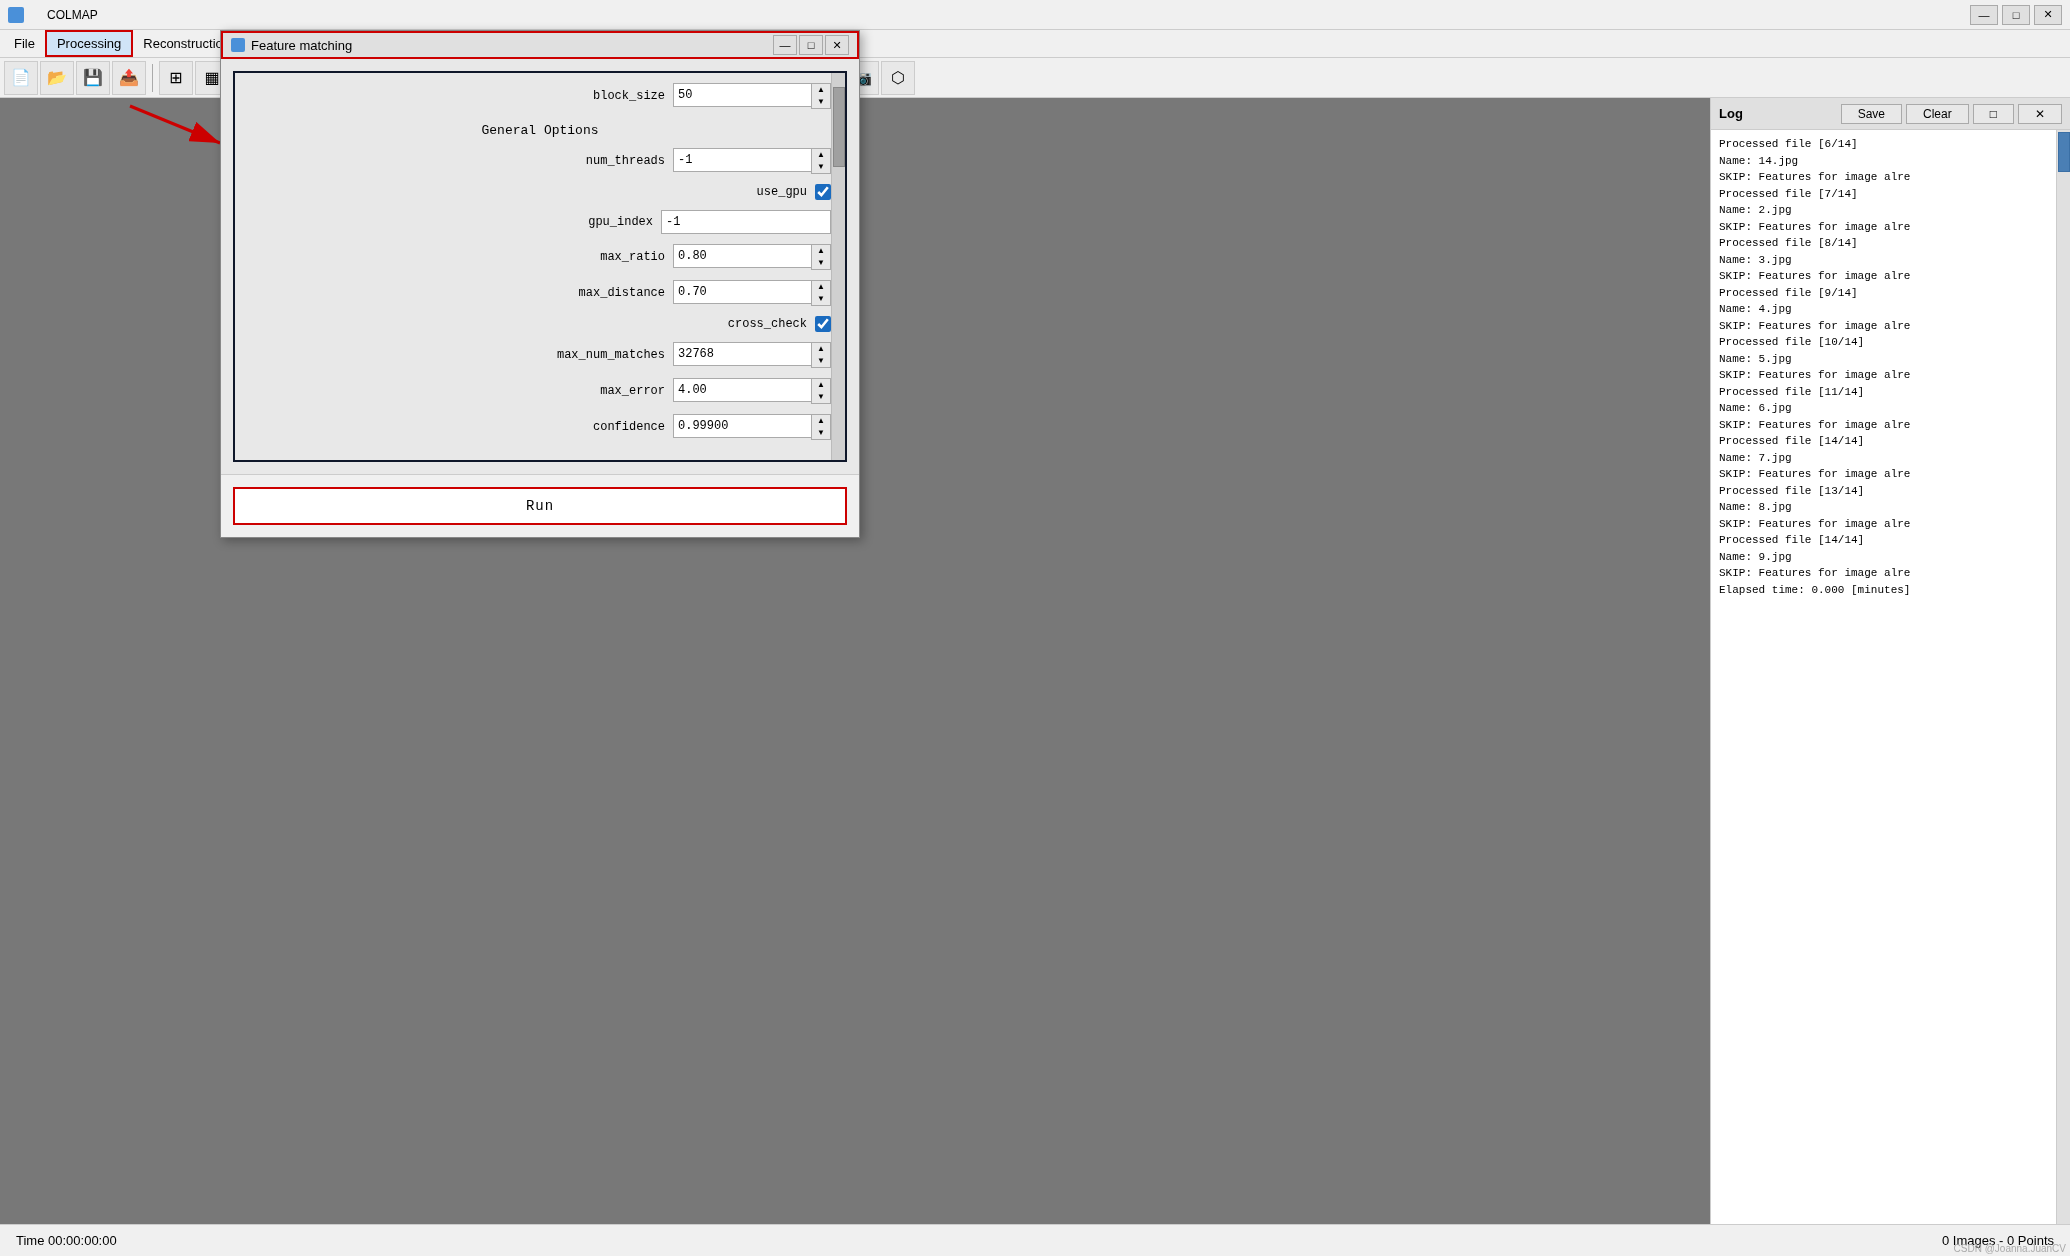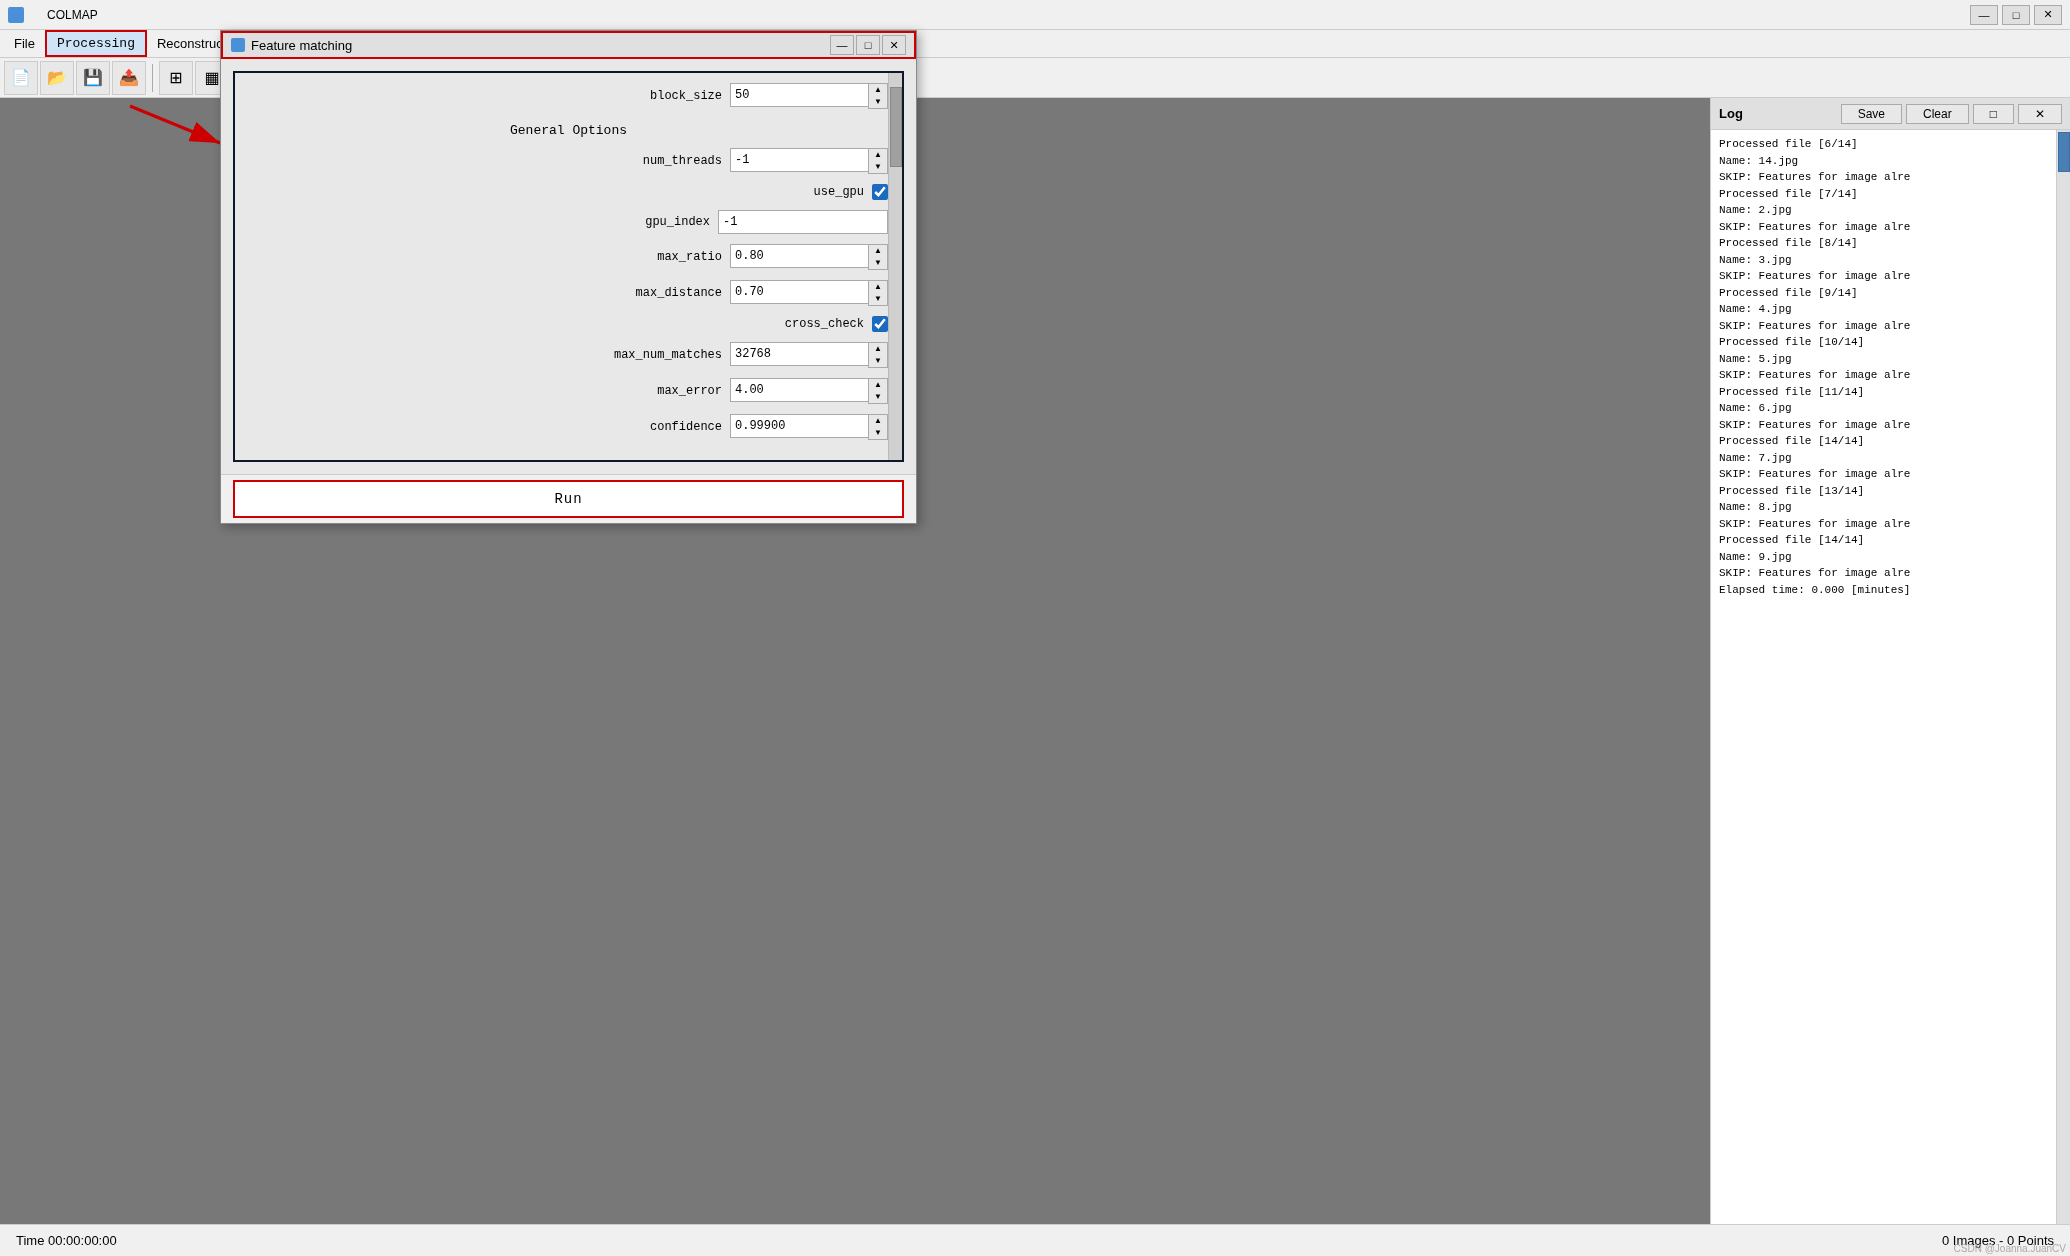--- a/index.html
+++ b/index.html
@@ -179,21 +179,21 @@
     
     .dialog-overlay {
       position: absolute;
       top: 0; left: 0; right: 0; bottom: 0;
       pointer-events: none;
     }
     .dialog {
       position: absolute;
       top: 30px;
       left: 220px;
-      width: 697px;
+      width: 640px;
       background: #f0f0f0;
       border: 1px solid #888;
       box-shadow: 3px 3px 10px rgba(0,0,0,0.3);
       pointer-events: all;
     }
     .dialog-title-bar {
       display: flex;
       justify-content: space-between;
       align-items: center;
       background: #e0e0e0;
@@ -336,21 +336,21 @@
 
     .form-checkbox {
       width: 16px;
       height: 16px;
       margin: 0;
       accent-color: #1a6bbf;
     }
 
     
     .dialog-footer {
-      padding: 5px 12px;
+      padding: 12px 12px;
       background: #f0f0f0;
       border-top: 1px solid #ccc;
     }
     .run-button {
       width: 100%;
       height: 38px;
       background: white;
       border: 2px solid #cc0000;
       font-size: 14px;
       cursor: pointer;
@@ -373,21 +373,20 @@
       height: 80px;
       background: #a0a0a0;
       margin: 14px auto 0;
       border: 1px solid #888;
     }
 
     
     .menu-item.processing-highlight {
       border: 2px solid #cc0000;
       background: #d0e4f7;
-      font-family: Liberation Mono, monospace;
     }
     
     .dialog-title-highlight {
       border: 2px solid #cc0000;
     }
     
     .run-button-highlight {
       border: 2px solid #cc0000;
     }
 

